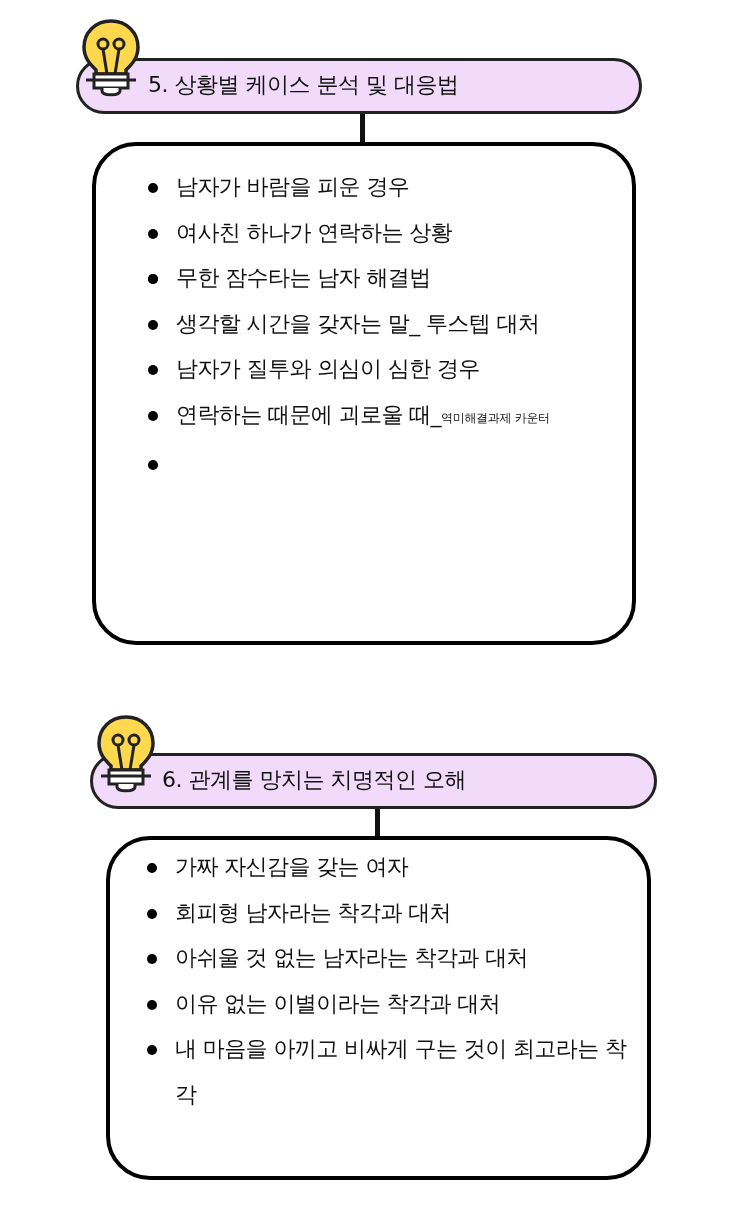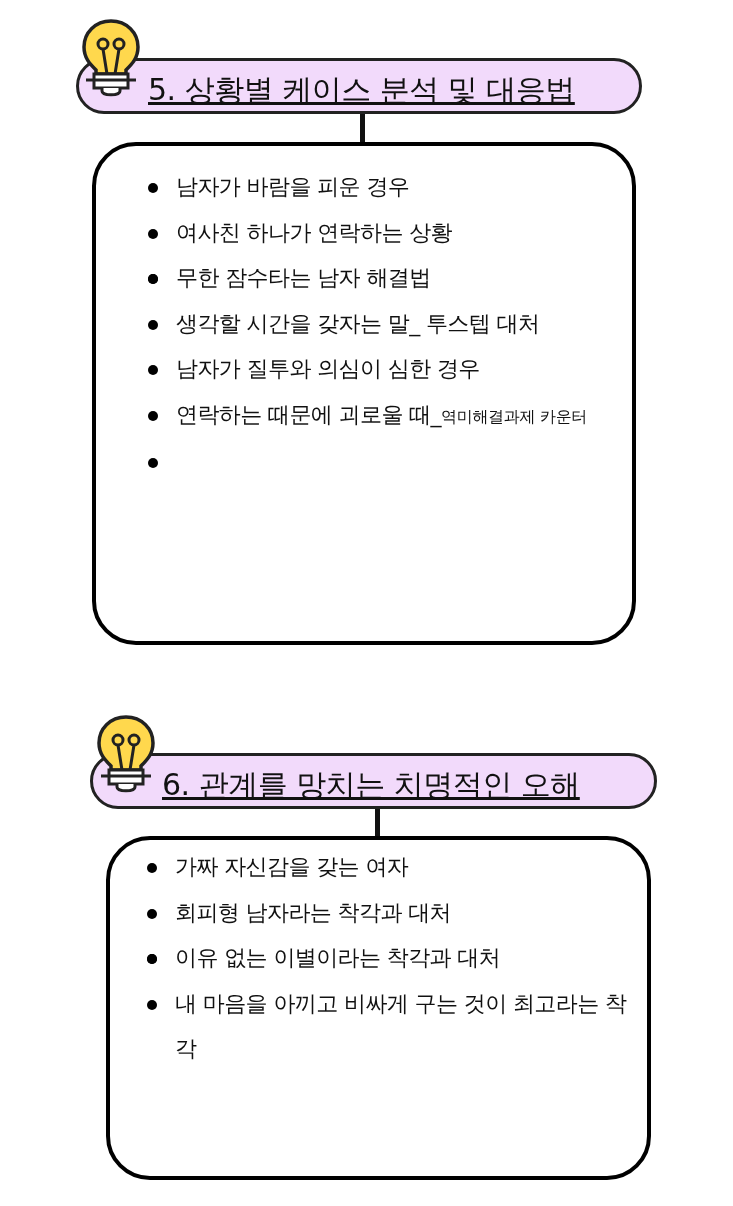--- a/index.html
+++ b/index.html
@@ -1,29 +1,29 @@
 <!DOCTYPE html>
 <html><head>
 <meta charset="utf-8">
 <style>
   html, body { margin:0; padding:0; background:#ffffff; }
   body { width:733px; height:1206px; position:relative; overflow:hidden;
          font-family:"DejaVu Sans", "Liberation Sans", sans-serif; color:#111; }
   .section { position:absolute; left:0; top:0; width:733px; }
   .pill { position:absolute; background:#F2DAFB; border:3px solid #222;
           border-radius:30px; box-sizing:border-box; }
-  .pill-title { position:absolute; font-size:30px; letter-spacing:-0.5px; color:#111; white-space:nowrap;text-decoration:underline; }
+  .pill-title { position:absolute; font-size:22px; letter-spacing:-0.5px; color:#111; white-space:nowrap; }
   .bulb { position:absolute; width:62px; height:80px; }
   .connector { position:absolute; width:5px; background:#111; }
   .card { position:absolute; border:4px solid #000; border-radius:44px; box-sizing:border-box; background:#fff; }
   .list { list-style:none; margin:0; padding:0; position:absolute; }
   .list li { position:relative; padding-left:28px; font-size:22px; letter-spacing:-0.6px; line-height:45.5px; white-space:nowrap; }
   .list li.wrap { white-space:normal; width:452px; }
   .list li .dot { position:absolute; left:0; top:19px; width:10px; height:10px; border-radius:50%; background:#000; }
-  .small { font-size:16px; letter-spacing:-0.3px; }
+  .small { font-size:12px; letter-spacing:-0.3px; }
 </style>
 </head>
 <body>
 
 <div class="section">
   <div class="pill" style="left:76px; top:58px; width:566px; height:56px;"></div>
   <svg class="bulb" style="left:80px; top:18px;" viewBox="0 0 62 80">
     <path d="M31 3 C15 3 4 15 4 29 C4 40 10 46 16 52 L16 56 L46 56 L46 52 C52 46 58 40 58 29 C58 15 47 3 31 3 Z" fill="#FFD84D" stroke="#222" stroke-width="3.5"></path>
     <circle cx="23" cy="26" r="5" fill="none" stroke="#222" stroke-width="3"></circle>
     <circle cx="39" cy="26" r="5" fill="none" stroke="#222" stroke-width="3"></circle>
@@ -59,17 +59,17 @@
     <line x1="6" y1="62" x2="56" y2="62" stroke="#222" stroke-width="3"></line>
     <path d="M22 70 L22 73 C22 78 40 78 40 73 L40 70" fill="#fff" stroke="#222" stroke-width="3"></path>
   </svg>
   <div class="pill-title" style="left:162px; top:765px;">6. 관계를 망치는 치명적인 오해</div>
   <div class="connector" style="left:375px; top:809px; height:29px;"></div>
   <div class="card" style="left:106px; top:836px; width:545px; height:344px;">
   </div>
   <ul class="list" style="left:147px; top:844px;">
     <li><span class="dot"></span><span>가짜 자신감을 갖는 여자</span></li>
     <li><span class="dot"></span><span>회피형 남자라는 착각과 대처</span></li>
-    <li><span class="dot"></span></li>
+    <li><span class="dot"></span><span>아쉬울 것 없는 남자라는 착각과 대처</span></li>
     <li><span class="dot"></span><span>이유 없는 이별이라는 착각과 대처</span></li>
     <li class="wrap"><span class="dot"></span><span>내 마음을 아끼고 비싸게 구는 것이 최고라는 착각</span></li>
   </ul>
 </div>
 
 </body></html>

